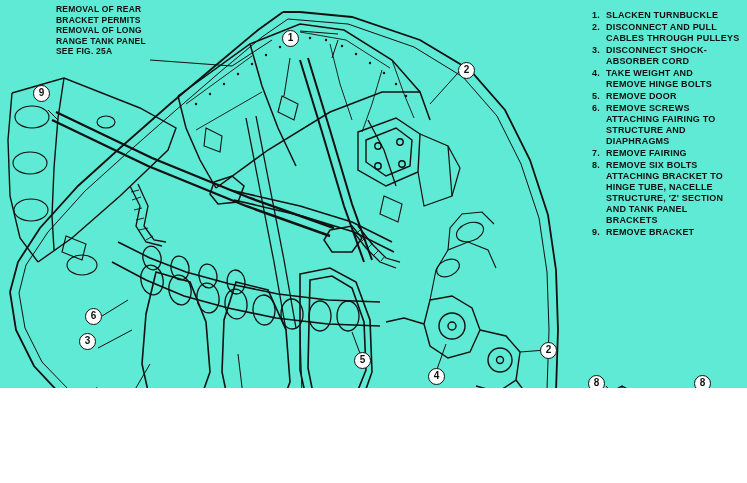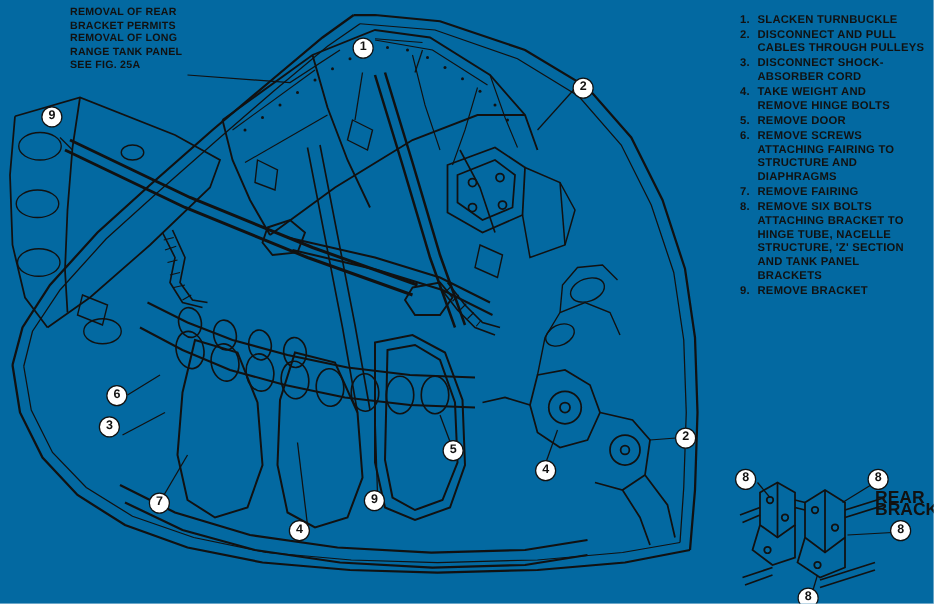--- a/index.html
+++ b/index.html
@@ -6,22 +6,22 @@
     margin: 0;
     padding: 0;
     background: #ffffff;
   }
   body {
     font-family: "Liberation Sans", sans-serif;
   }
   #page {
     position: relative;
     width: 747px;
-    height: 483px;
-    background: #0369a1;
+    height: 388px;
+    background: #5eead4;
     overflow: hidden;
   }
   
   .callout-note {
     position: absolute;
     font-size: 8.5px;
     font-weight: bold;
     line-height: 10.5px;
     letter-spacing: 0.2px;
     color: #111;

